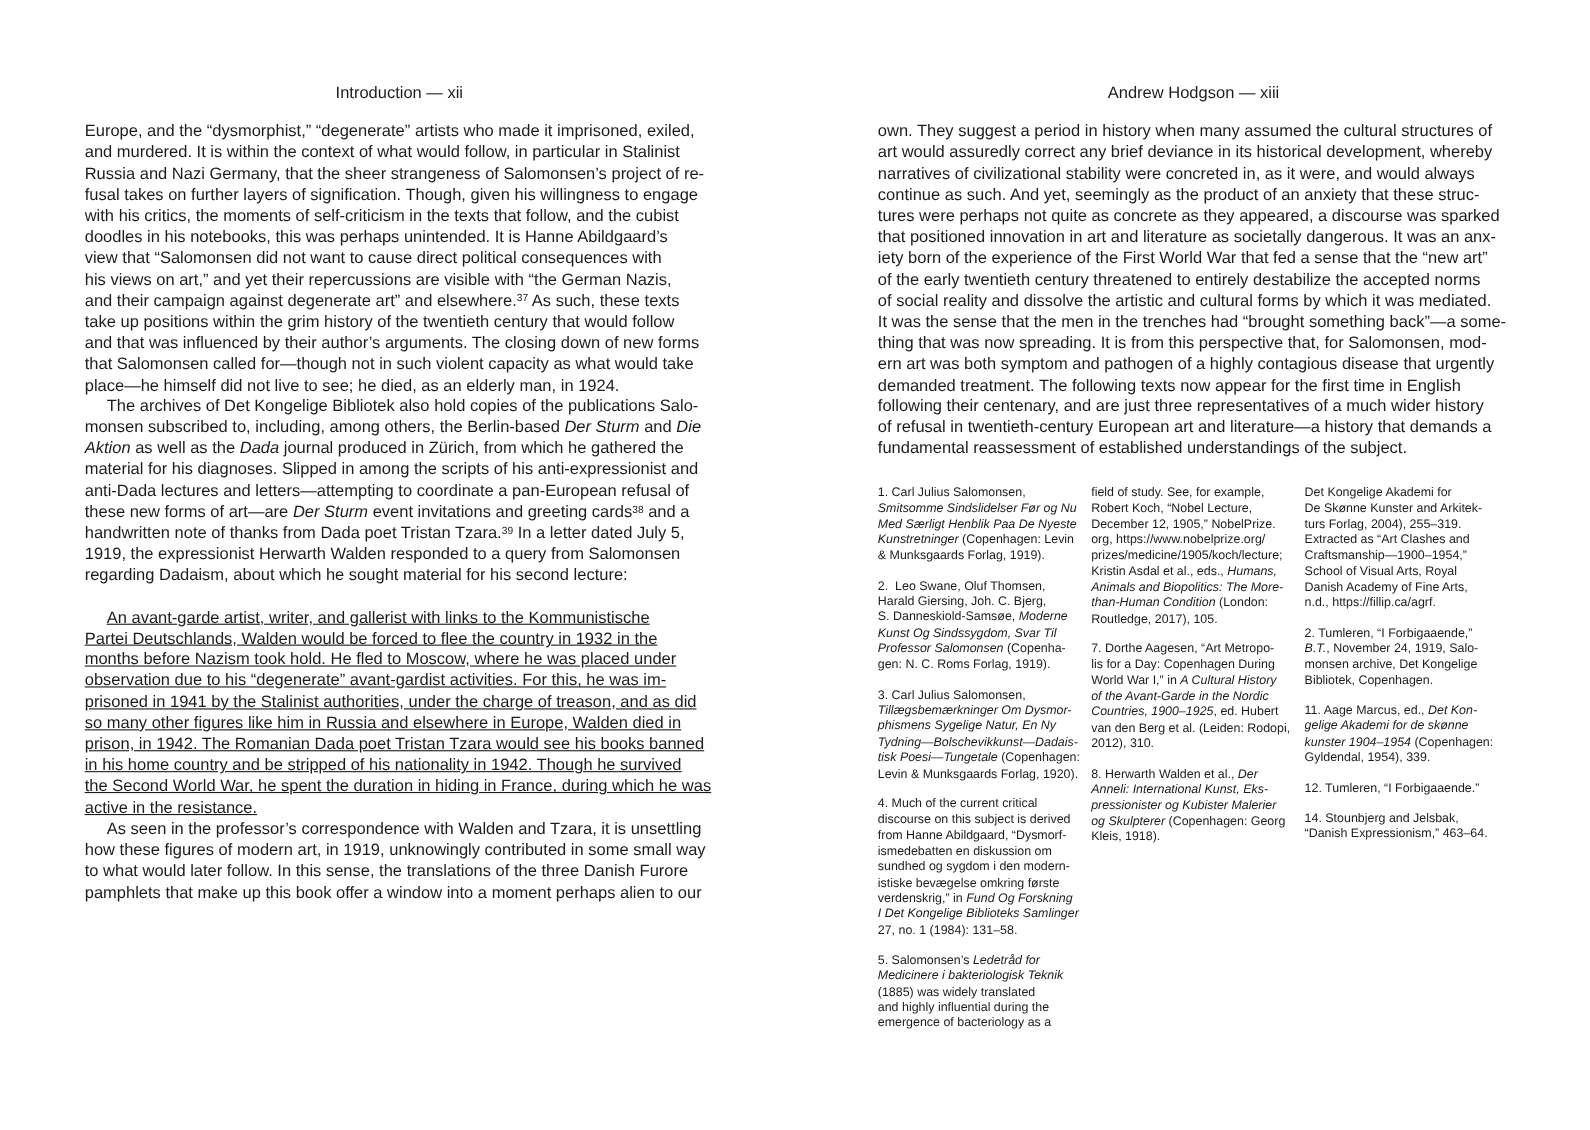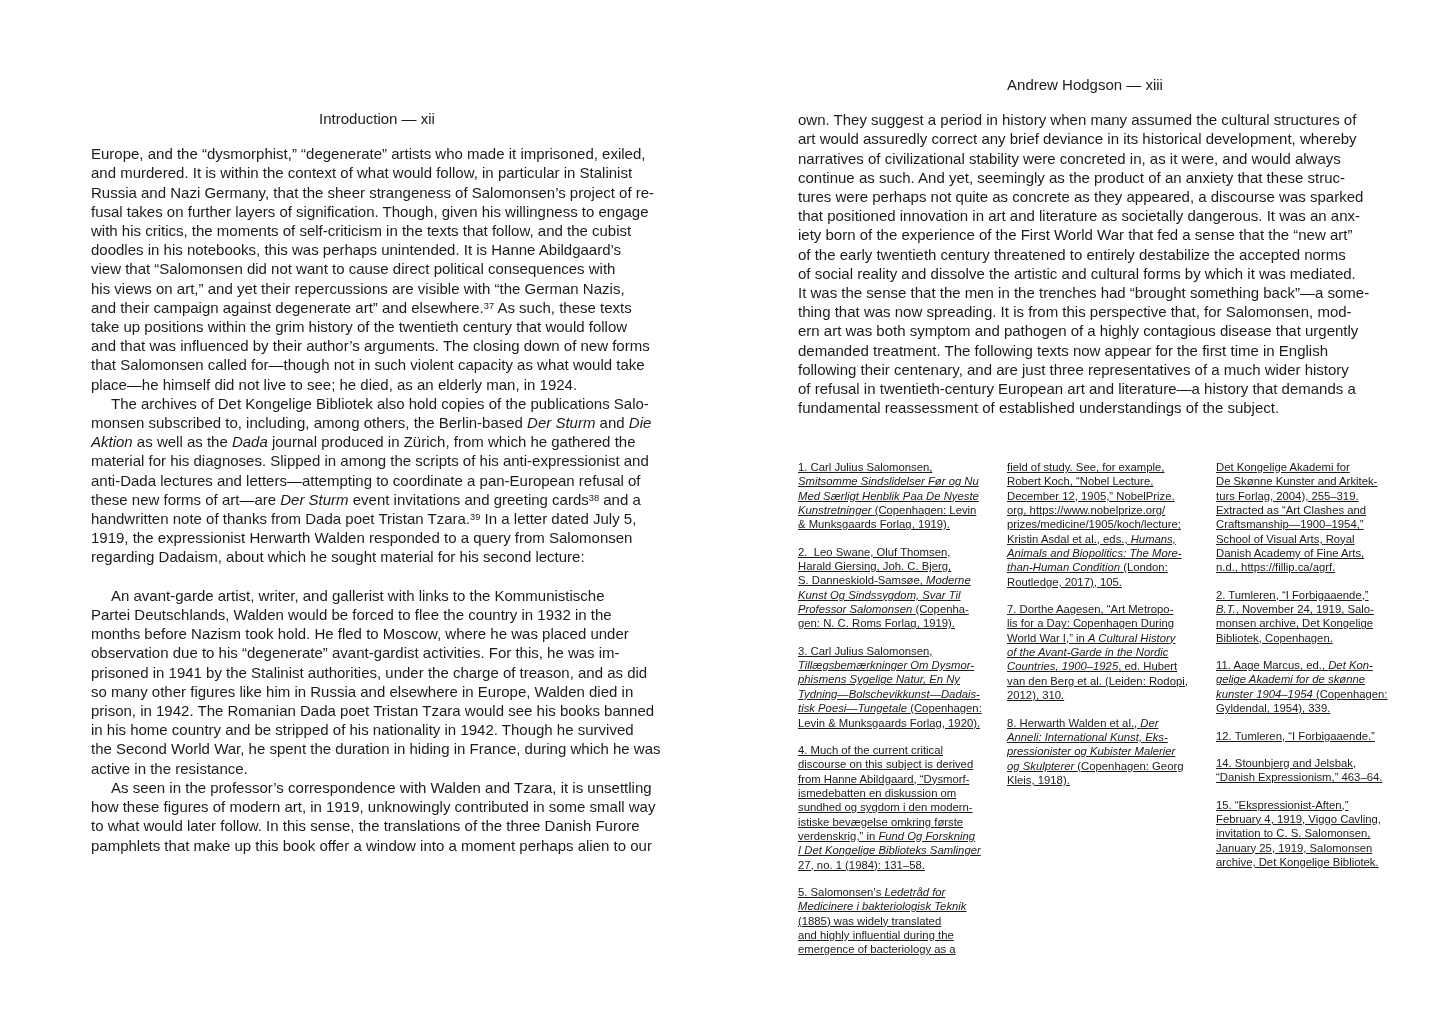--- a/index.html
+++ b/index.html
@@ -5,52 +5,51 @@
   html, body { margin: 0; padding: 0; }
   body {
     width: 1445px; height: 1027px;
     background: #ffffff;
     color: #1c1c1c;
     font-family: "Liberation Sans", "DejaVu Sans", sans-serif;
     position: relative;
     overflow: hidden;
   }
   .page { position: absolute; top: 75px; }
-  .page-left  { left: 91px;  width: 572px; margin-top: 34px; }
+  .page-left  { left: 77px;  width: 572px; }
   .page-right { left: 798px; width: 574px; }
 
   .running-head {
     text-align: center;
     font-size: 15px;
     line-height: 19.2px;
     margin-bottom: 16px;
     white-space: pre;
   }
 
   .body-text { font-size: 15px; line-height: 19.2px; }
   .para { white-space: pre; }
   .para-indent { text-indent: 20px; }
-  .gap-above { margin-top: 19.2px; }
+  .gap-above { margin-top: 19.2px; text-decoration: underline; }
   .quote { margin-left: 18px; }
 
   sup {
     font-size: 0.62em;
     line-height: 0;
     position: relative;
     top: -0.45em;
     vertical-align: baseline;
   }
   i { font-style: italic; }
 
   .footnotes {
     position: absolute;
-    left: 0; top: 385px;
+    left: 0; top: 366px;
     display: flex;
-    gap: 26px;
-    text-decoration: underline;
+    gap: 11px;
   }
   .fn-col {
     width: 183px;
     font-size: 11.3px;
     line-height: 14.35px;
   }
   .fn { white-space: pre; margin-bottom: 13px; }
 </style>
 </head>
 <body>
@@ -191,22 +190,17 @@
 </span><i>B.T.</i><span>, November 24, 1919, Salo-
 monsen archive, Det Kongelige
 Bibliotek, Copenhagen.</span></div>
           <div class="fn"><span>11. Aage Marcus, ed., </span><i>Det Kon-
 gelige Akademi for de skønne
 kunster 1904–1954 </i><span>(Copenhagen:
 Gyldendal, 1954), 339.</span></div>
           <div class="fn"><span>12. Tumleren, “I Forbigaaende.”</span></div>
           <div class="fn"><span>14. Stounbjerg and Jelsbak,
 “Danish Expressionism,” 463–64.</span></div>
-          <div class="fn"><span>15. “Ekspressionist-Aften,”
-February 4, 1919, Viggo Cavling,
-invitation to C. S. Salomonsen,
-January 25, 1919, Salomonsen
-archive, Det Kongelige Bibliotek.</span></div>
         </div>
     </div>
   </div>
 
 </div>
 
 </body></html>

